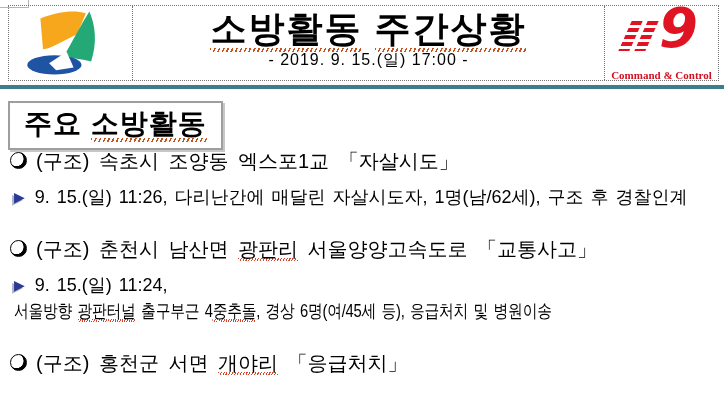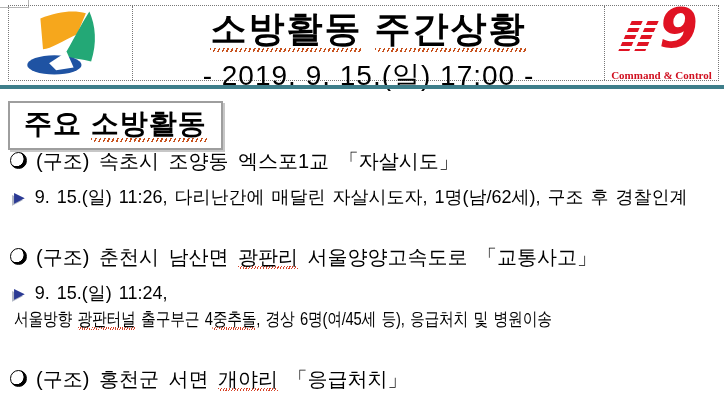--- a/index.html
+++ b/index.html
@@ -18,38 +18,38 @@
   .title-cell{flex:1;text-align:center;padding-top:3px;}
   .badge-cell{width:114px;border-left:1px dotted #777;display:flex;flex-direction:column;
     align-items:center;justify-content:center;box-sizing:border-box;}
   .doc-title{font-size:36px;font-weight:bold;letter-spacing:2px;line-height:40px;white-space:nowrap;}
   .hatch{
     background-image:repeating-linear-gradient(115deg,#c8521e 0 1.5px,transparent 1.5px 4px);
     background-size:100% 4px;background-repeat:no-repeat;background-position:0 100%;
     padding-bottom:3px;
     text-align:center;
   }
-  .doc-subtitle{font-size:28px;letter-spacing:1px;margin-top:8px;white-space:nowrap;}
+  .doc-subtitle{font-size:16px;letter-spacing:1px;margin-top:1px;white-space:nowrap;}
   
   .badge119{display:flex;align-items:flex-end;height:52px;}
   .bar119{width:11px;height:30px;margin-right:5px;transform:skewX(-24deg);
     background:repeating-linear-gradient(180deg,#e01323 0 4px,#ffffff 4px 7px);}
   .nine119{font-family:"DejaVu Sans",sans-serif;font-size:56px;font-weight:bold;font-style:italic;
     color:#e01323;line-height:46px;margin-left:2px;}
   .caption119{font-family:"Liberation Serif","DejaVu Serif",serif;font-weight:bold;
     font-size:11px;color:#d01020;margin-top:18px;white-space:nowrap;}
   
   .rule{position:absolute;left:0;top:85px;width:724px;height:4px;background:#3e7e8a;}
   
   .section-box{position:absolute;left:8px;top:101px;border:2px solid #9e9e9e;
     box-shadow:2px 2px 0 rgba(130,130,130,0.45);padding:2px 14px 5px 14px;
     font-size:28px;font-weight:bold;letter-spacing:1px;background:#fff;white-space:nowrap;}
   
   .items{position:absolute;left:10px;top:146px;width:710px;}
-  .group + .group{margin-top:32px;}
+  .group + .group{margin-top:24px;}
   .main-line{font-size:20px;font-weight:normal;line-height:30px;word-spacing:4px;white-space:pre-wrap;}
   .sub-line{font-size:18px;line-height:26px;margin-top:8px;padding-left:4px;
     word-spacing:2px;white-space:pre-wrap;}
   .moon{display:inline-block;width:15px;height:15px;border-radius:50%;
     background:radial-gradient(circle at 36% 40%,#ffffff 52%,#000 56%);
     border:1.5px solid #000;vertical-align:-1px;margin-right:9px;box-sizing:content-box;}
   .tri{color:#2b3a94;font-size:14px;margin-right:10px;
     text-shadow:-2px 2px 0 #b0b6c4;vertical-align:1px;}
   .spell{
     background-image:repeating-linear-gradient(115deg,#d6442a 0 1px,transparent 1px 2.6px);

